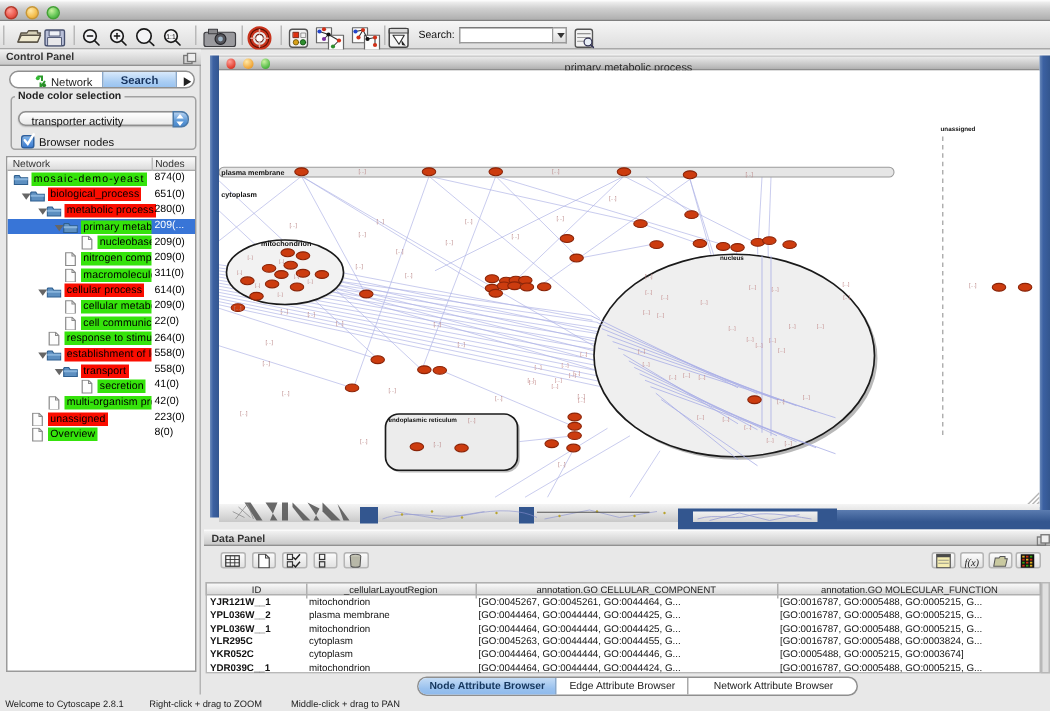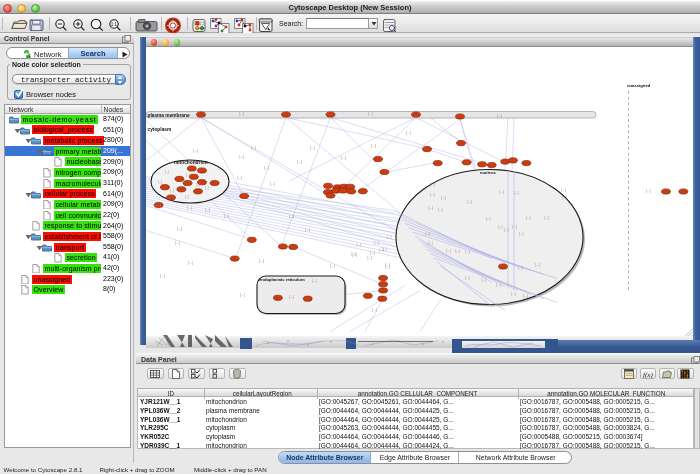--- a/index.html
+++ b/index.html
@@ -6,21 +6,20 @@
 body { font-family:"Liberation Sans", sans-serif; background:#e8e8e8; position:relative; }
 .abs { position:absolute; }
 .tt { white-space:nowrap; }
 </style></head>
 <body>
 
 <div class="abs" style="left:0;top:0;width:700px;height:14px;background:linear-gradient(#f0f0f0,#cfcfcf 40%,#b2b2b2 95%);border-bottom:1px solid #7f7f7f;border-top:1px solid #fbfbfb;">
  <div class="abs" style="left:3px;top:2.5px;width:9px;height:9px;border-radius:50%;background:radial-gradient(circle at 35% 30%, #ff9f96, #ec5a4e 60%, #c33a2a);border:0.5px solid #b5382a;"></div>
  <div class="abs" style="left:17px;top:2.5px;width:9px;height:9px;border-radius:50%;background:radial-gradient(circle at 35% 30%, #ffe9a8, #f5bf4f 60%, #d79a32);border:0.5px solid #c79635;"></div>
  <div class="abs" style="left:31px;top:2.5px;width:9px;height:9px;border-radius:50%;background:radial-gradient(circle at 35% 30%, #c9f2a0, #61c554 60%, #3f9e36);border:0.5px solid #43a135;"></div>
- <div class="abs tt" style="left:0;top:2px;width:700px;text-align:center;font-size:7.5px;font-weight:bold;color:#1a1a1a;">Cytoscape Desktop (New Session)</div>
 </div>
 
 <div class="abs" style="left:0;top:14px;width:700px;height:19px;background:linear-gradient(#f6f6f6,#dedede);border-bottom:1px solid #a8a8a8;"></div>
 <div class="abs" style="left:2px;top:17px;width:1px;height:13px;background:#b9b9b9;"></div>
 <div class="abs" style="left:49px;top:17px;width:1px;height:13px;background:#b9b9b9;"></div>
 <div class="abs" style="left:130px;top:17px;width:1px;height:13px;background:#b9b9b9;"></div>
 <div class="abs" style="left:161px;top:17px;width:1px;height:13px;background:#b9b9b9;"></div>
 <div class="abs" style="left:187px;top:17px;width:1px;height:13px;background:#b9b9b9;"></div>
 <div class="abs" style="left:256px;top:17px;width:1px;height:13px;background:#b9b9b9;"></div>
 <svg class="abs" style="left:0;top:14px;" width="700" height="19" viewBox="0 0 700 19">
@@ -132,21 +131,21 @@
       <path d="M2 1 L5 1 L5 4" fill="none" stroke="#2a9a2a" stroke-width="1.3"></path>
       <path d="M7 4 L4 8 L4 5" fill="none" stroke="#2a9a2a" stroke-width="1.3"></path>
       <circle cx="2.2" cy="2.2" r="1.3" fill="#33bb33"></circle>
       <circle cx="6.4" cy="6.8" r="1.3" fill="#2a8a2a"></circle>
     </svg>
 </div>
 
 <div class="abs" style="left:7px;top:64px;width:124px;height:36px;border:1px solid #a2a2a2;border-radius:3px;"></div>
 <div class="abs tt" style="left:10px;top:60.5px;font-size:7px;font-weight:bold;color:#222;background:#e8e8e8;padding:0 2px;">Node color selection</div>
 
-<div class="abs" style="left:12px;top:73.5px;width:113px;height:10.5px;background:linear-gradient(#ffffff,#e9e9e9);border:1px solid #8f8f8f;border-radius:5px;box-shadow:0 0.5px 1px rgba(0,0,0,0.25);font-family:Liberation Mono, monospace;">
+<div class="abs" style="left:12px;top:73.5px;width:113px;height:10.5px;background:linear-gradient(#ffffff,#e9e9e9);border:1px solid #8f8f8f;border-radius:5px;box-shadow:0 0.5px 1px rgba(0,0,0,0.25);">
  <div class="abs tt" style="left:8px;top:1.2px;font-size:7.5px;color:#111;">transporter activity</div>
  <div class="abs" style="left:101.5px;top:-0.5px;width:11px;height:10.5px;background:linear-gradient(#b5d2f2,#5e9ad8 60%,#4a88cc);border:1px solid #4a79a8;border-radius:0 5px 5px 0;"></div>
  <svg class="abs" style="left:104px;top:1.5px;" width="6" height="8" viewBox="0 0 6 8">
       <path d="M3 0 L5.4 3 L0.6 3 Z" fill="#fff"></path>
       <path d="M3 8 L0.6 5 L5.4 5 Z" fill="#fff"></path>
     </svg>
 </div>
 
 <div class="abs" style="left:13.5px;top:89.5px;width:9px;height:9px;background:linear-gradient(#7db3ea,#3d7cd0);border:1px solid #2d5f9e;border-radius:2px;"></div>
 <svg class="abs" style="left:13.5px;top:86.5px;" width="12" height="12" viewBox="0 0 12 12">
@@ -315,20 +314,21 @@
       </svg>
       <div class="abs tt" style="left:27.5px;top:0.8px;height:9px;background:#35e30b;font-size:7px;color:#000;padding:0 1.5px;line-height:9px;letter-spacing:0.1px;">Overview</div>
       <div class="abs tt" style="left:98.5px;top:1px;font-size:7px;color:#000;">8(0)</div>
     </div>
   </div>
 <div class="abs" style="left:140px;top:35.5px;width:560px;height:1px;background:#f0f0f0;"></div>
 <div class="abs" style="left:146px;top:36.5px;width:546.5px;height:10px;background:linear-gradient(#e9e9e9,#bdbdbd 80%,#b0b0b0);border-bottom:1px solid #8d8d8d;border-top:1px solid #cdcdcd;">
  <div class="abs" style="left:4.5px;top:1.6px;width:6.8px;height:6.8px;border-radius:50%;background:radial-gradient(circle at 35% 30%, #ff9f96, #e24334 65%, #b52c1e);"></div>
  <div class="abs" style="left:16px;top:1.6px;width:6.8px;height:6.8px;border-radius:50%;background:radial-gradient(circle at 35% 30%, #ffe9a8, #f0a83c 65%, #cd8426);"></div>
  <div class="abs" style="left:27.5px;top:1.6px;width:6.8px;height:6.8px;border-radius:50%;background:radial-gradient(circle at 35% 30%, #c9f2a0, #56bb49 65%, #368c2c);"></div>
+ <div class="abs tt" style="left:0;top:2px;width:546px;text-align:center;font-size:7.3px;color:#2a2a2a;">primary metabolic process</div>
 </div>
 <div class="abs" style="left:140px;top:36.5px;width:6px;height:308.5px;background:linear-gradient(90deg,#6d8cbb,#3c61a2 35%,#33568f);"></div>
 <div class="abs" style="left:692.5px;top:36.5px;width:7.5px;height:316.2px;background:linear-gradient(90deg,#6d8cbb,#3c61a2 35%,#33568f);"></div>
 <div class="abs" style="left:146px;top:46.5px;width:546.5px;height:291.5px;background:#fff;overflow:hidden;"></div>
 <svg class="abs" style="left:146px;top:46.5px;" width="546.5" height="291.5" viewBox="0 0 546.5 291.5">
     <g stroke="#abb0e4" stroke-width="0.6" stroke-opacity="0.72">
       <line x1="0.0" y1="129.5" x2="248.0" y2="163.5"></line>
       <line x1="0.0" y1="131.6" x2="251.6" y2="167.8"></line>
       <line x1="0.0" y1="133.6" x2="255.2" y2="172.1"></line>
       <line x1="0.0" y1="135.7" x2="258.8" y2="176.4"></line>

